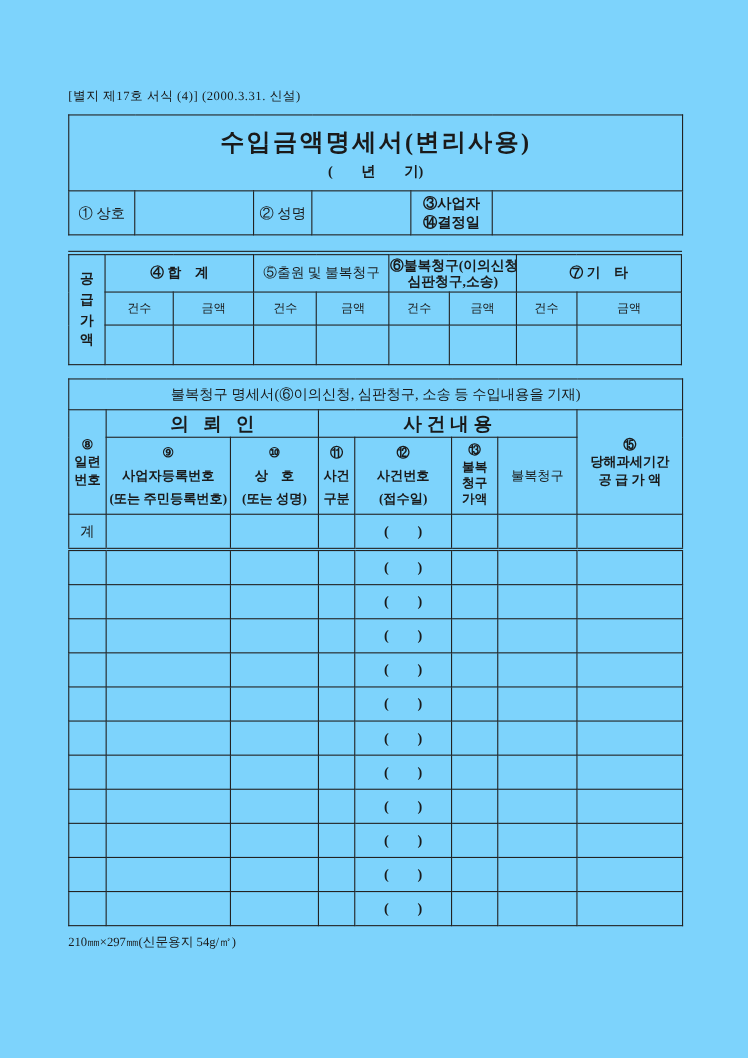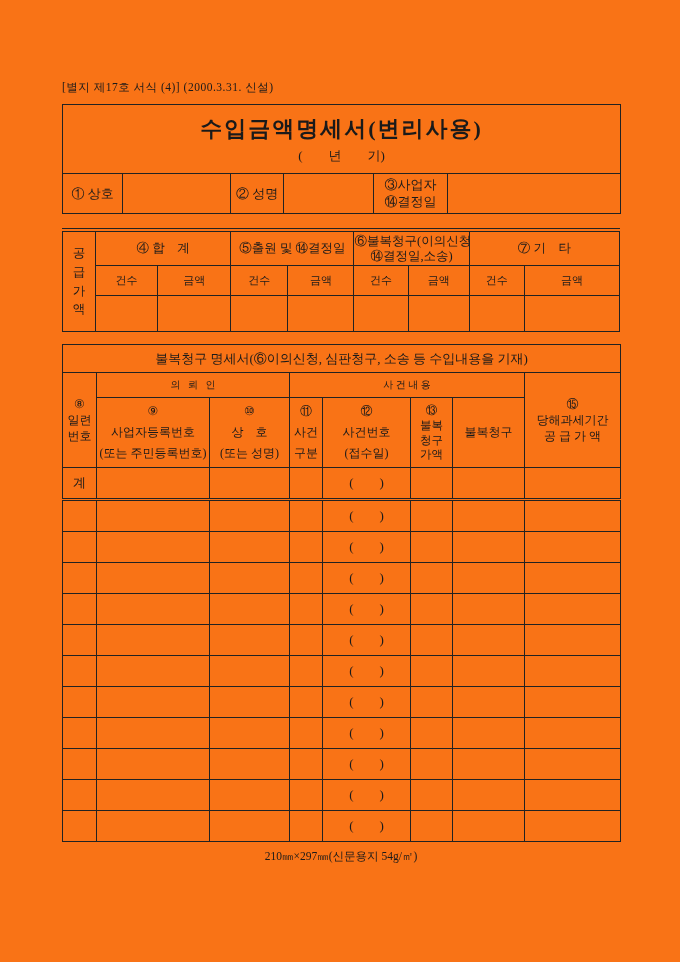--- a/index.html
+++ b/index.html
@@ -1,17 +1,17 @@
 <!DOCTYPE html>
 <html><head>
 <meta charset="utf-8">
 <style>
   html,body { margin:0; padding:0; background:#f2f2f2; }
   .page {
-    width:680px; height:962px; background:#f97316; position:relative;
+    width:680px; height:962px; background:#7dd3fc; position:relative;
     box-sizing:border-box; padding:80px 32px 0 62px;
     font-family:"Liberation Serif","DejaVu Serif",serif;
     color:#1a1a1a;
   }
   .doc-label { font-size:11.5px; letter-spacing:0.5px; margin-bottom:9px; }
 
   table.tbl { border-collapse:collapse; table-layout:fixed; width:558px; }
   table.tbl td { border:1px solid #222; padding:0; text-align:center; vertical-align:middle;
                  font-size:13px; overflow:hidden; }
 
@@ -26,29 +26,29 @@
   .dbl-rule { height:2px; border-top:1px solid #222; margin-top:14px; width:558px; }
   .tbl-supply .grp td, .tbl-supply td.grp { height:33px; font-size:12.5px; }
   .tbl-supply .sub td { height:29px; font-size:11px; }
   .tbl-supply .blank td { height:35px; }
   .v-label { font-size:11.5px; line-height:1.5; }
   .two-line { font-size:12px; line-height:1.15; }
 
   
   .tbl-appeal { margin-top:12px; }
   .tbl3-title { height:27px; font-size:13px;font-family:Liberation Serif, serif; }
-  .tbl-appeal .gh td { height:24px; font-size:10px; }
+  .tbl-appeal .gh td { height:24px; font-size:17px; }
   .tbl-appeal .h2 td { height:69px; font-size:12px; line-height:1.75; }
   .tbl-appeal td.lh-t { line-height:1.3; font-size:11.5px; }
   .tbl-appeal td.lh-m { line-height:1.35; font-size:12px; }
   .tbl-appeal .data-row td { height:30px; font-size:13px; }
   .tbl-appeal .sum-row td { height:30px; font-size:13px; border-bottom:3px double #222; }
 
-  .pre { white-space:pre; }
-  .footer-note { width:558px; text-align:center; font-size:11.5px; margin-top:7px; }
+  .pre { white-space:pre;font-weight:bold; }
+  .footer-note { width:558px; text-align:left; font-size:11.5px; margin-top:7px; }
 </style>
 </head>
 <body>
 
 <div class="page">
 
   <div class="doc-label">[별지 제17호 서식 (4)] (2000.3.31. 신설)</div>
 
   <table class="tbl tbl-head">
     <colgroup>
@@ -91,23 +91,23 @@
         <col style="width:55px">
         <col style="width:95px">
     </colgroup>
     <tbody>
         <tr class="grp">
       <td rowspan="3" class="v-label pre">공
 급
 가
 액</td>
       <td colspan="2" class="pre">④ 합    계</td>
-      <td colspan="2">⑤출원 및 ⑭결정일</td>
+      <td colspan="2">⑤출원 및 불복청구</td>
       <td colspan="2" class="two-line pre">⑥불복청구(이의신청
-⑭결정일,소송)</td>
+심판청구,소송)</td>
       <td colspan="2" class="pre">⑦ 기    타</td>
     </tr>
     <tr class="sub">
       <td>건수</td>
       <td>금액</td>
       <td>건수</td>
       <td>금액</td>
       <td>건수</td>
       <td>금액</td>
       <td>건수</td>

